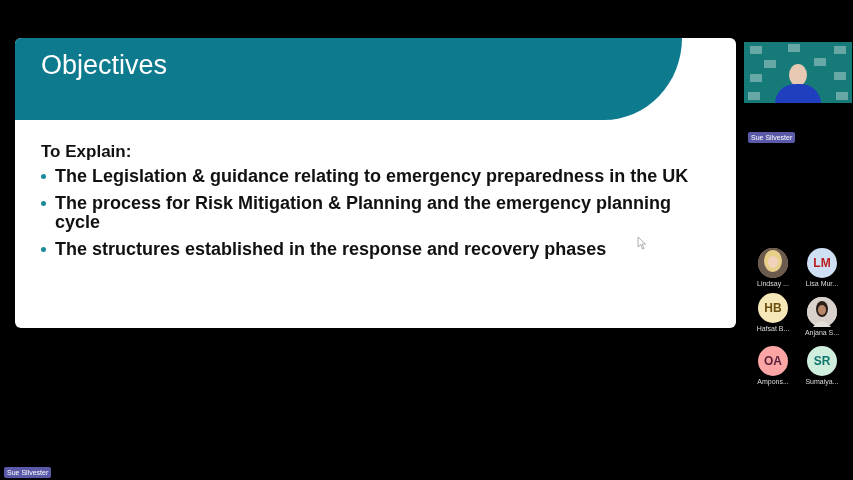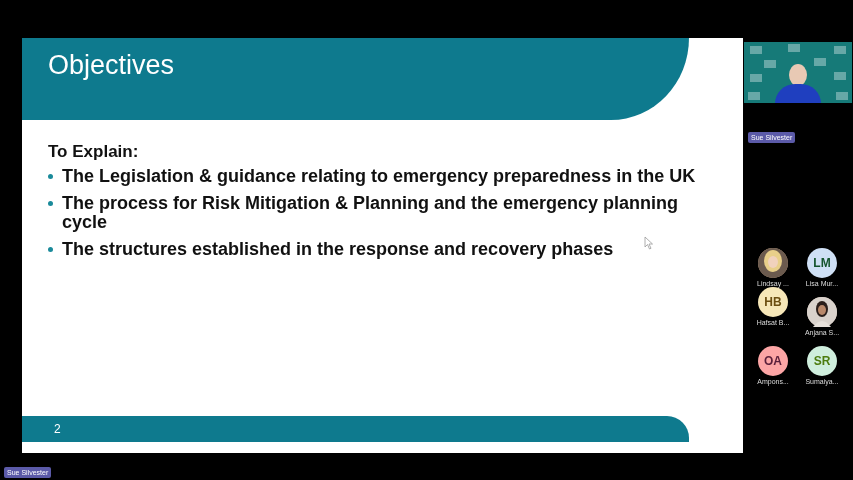--- a/index.html
+++ b/index.html
@@ -1,21 +1,21 @@
 <!DOCTYPE html>
 <html><head>
   <meta charset="utf-8">
   <style>
     html, body { margin: 0; padding: 0; }
     body {
       width: 853px; height: 480px; background: #000; position: relative; overflow: hidden;
       font-family: "Liberation Sans", sans-serif;
     }
     .slide {
-      position: absolute; left: 22px; top: 38px; width: 721px; height: 415px; background: #ffffff; overflow: hidden;
+      position: absolute; left: 15px; top: 38px; width: 721px; height: 290px; background: #ffffff; overflow: hidden; border-radius: 6px;
     }
     .slide-header {
       position: absolute; left: 0; top: 0; width: 667px; height: 82px;
       background: #0e7a8e; border-bottom-right-radius: 78px 82px;
     }
     .slide-title {
       position: absolute; left: 26px; top: 12px; color: #ffffff; font-size: 27px; font-weight: normal; letter-spacing: 0px;
     }
     .slide-body { position: absolute; left: 26px; top: 104px; width: 660px; color: #111; }
     .lead { font-size: 17px; font-weight: bold; margin-bottom: 5px; }
@@ -103,42 +103,42 @@
   <div class="avatar" style="background:#c9a98a">
     <svg width="30" height="30" viewBox="0 0 30 30">
         <circle cx="15" cy="15" r="15" fill="#6b5a4e"></circle>
         <ellipse cx="15" cy="13" rx="9" ry="11" fill="#e8cf8a"></ellipse>
         <ellipse cx="15" cy="14" rx="5" ry="6" fill="#f1d2bd"></ellipse>
       </svg>
   </div>
   <div class="pname">Lindsay ...</div>
 </div>
 <div class="participant" style="left:800px;top:248px">
-  <div class="avatar" style="background:#cfe0f5;color:#14532d">LM</div>
+  <div class="avatar" style="background:#cfe0f5;color:#b91c1c">LM</div>
   <div class="pname">Lisa Mur...</div>
 </div>
 
-<div class="participant" style="left:751px;top:287px">
+<div class="participant" style="left:751px;top:293px">
   <div class="avatar" style="background:#f6e7b8;color:#6b4e10">HB</div>
   <div class="pname">Hafsat B...</div>
 </div>
 <div class="participant" style="left:800px;top:297px">
   <div class="avatar" style="background:#c7b2a8">
     <svg width="30" height="30" viewBox="0 0 30 30">
         <circle cx="15" cy="15" r="15" fill="#d9d2cc"></circle>
         <ellipse cx="15" cy="12" rx="6" ry="8" fill="#2a1e1a"></ellipse>
         <ellipse cx="15" cy="13" rx="4" ry="5" fill="#b9886a"></ellipse>
         <path d="M6 30 Q15 18 24 30 Z" fill="#e6e0da"></path>
       </svg>
   </div>
   <div class="pname">Anjana S...</div>
 </div>
 
 <div class="participant" style="left:751px;top:346px">
   <div class="avatar" style="background:#fca5a5;color:#5a1f3a">OA</div>
   <div class="pname">Ampons...</div>
 </div>
 <div class="participant" style="left:800px;top:346px">
-  <div class="avatar" style="background:#cfeedd;color:#4d7c0f">SR</div>
+  <div class="avatar" style="background:#cfeedd;color:#0f766e">SR</div>
   <div class="pname">Sumaiya...</div>
 </div>
 
 <div class="name-tag" style="left:4px;top:467px">Sue Silvester</div>
 
 </body></html>

